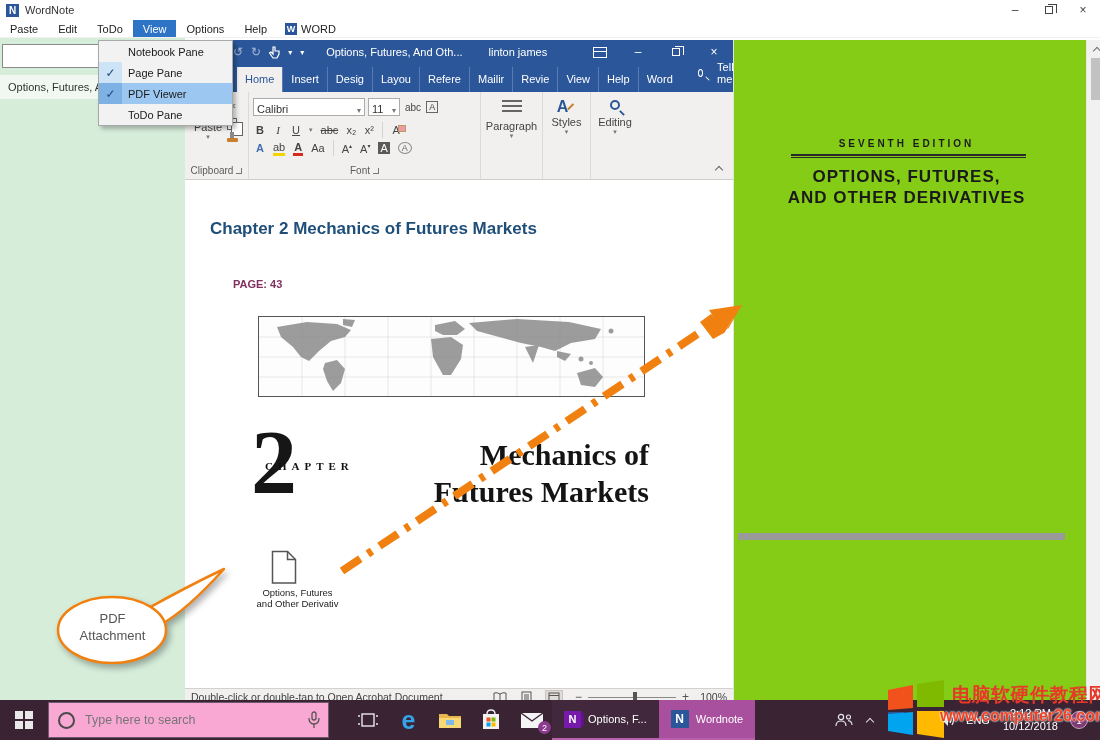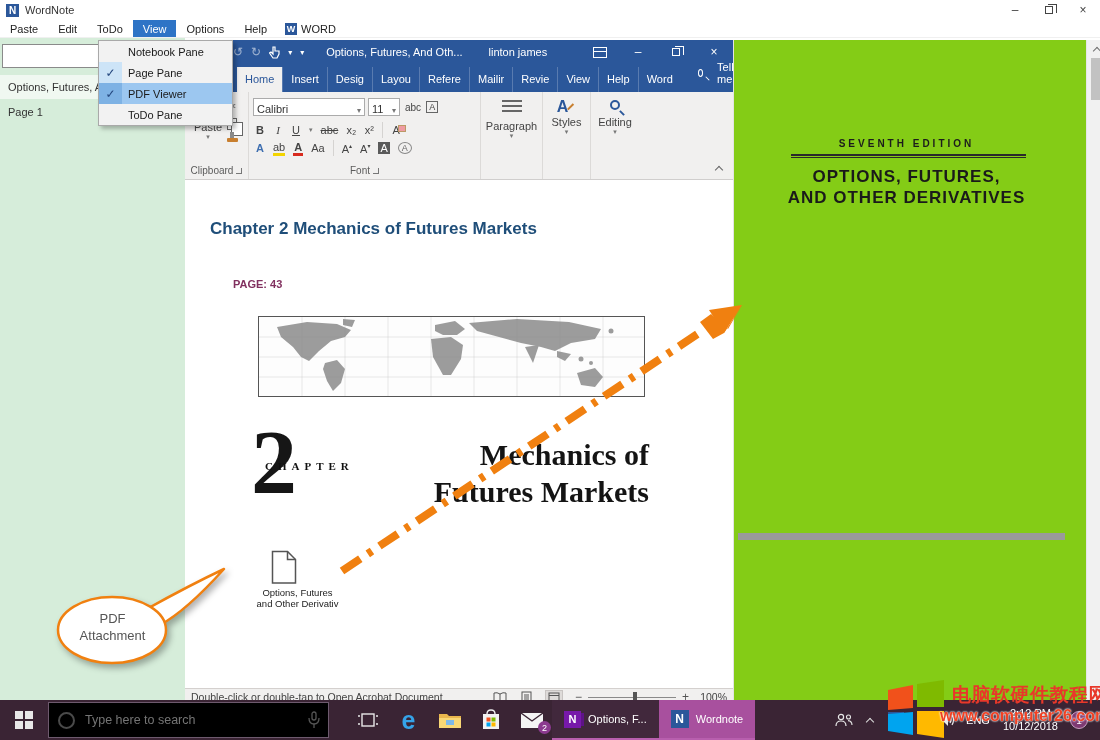--- a/index.html
+++ b/index.html
@@ -146,21 +146,21 @@
   
   .arrow-svg { position:absolute; left:330px; top:295px; z-index:40; pointer-events:none; }
   .callout-svg { position:absolute; left:40px; top:555px; z-index:40; filter:drop-shadow(3px 4px 3px rgba(0,0,0,.3)); pointer-events:none; }
   .callout-text { position:absolute; left:60px; top:610px; width:105px; text-align:center; font-size:13px; line-height:17px; color:#555; z-index:41; }
 
   
   .taskbar { position:absolute; left:0; top:700px; width:1100px; height:40px; background:#3a2434; display:flex; align-items:center; z-index:50; }
   .start-btn { width:48px; height:40px; display:flex; align-items:center; justify-content:center; }
   .winlogo { display:grid; grid-template-columns:8px 8px; grid-template-rows:8px 8px; gap:1.5px; }
   .winlogo span { background:#e8e8e8; }
-  .tb-search { width:281px; height:36px; background:#000000; border:1px solid #6e5a6e; display:flex; align-items:center; position:relative; }
+  .tb-search { width:281px; height:36px; background:#f9a8d4; border:1px solid #6e5a6e; display:flex; align-items:center; position:relative; }
   .cortana { width:17px; height:17px; border:2.5px solid #4a4a4a; border-radius:50%; margin:0 10px 0 9px; }
   .tb-search input { border:none; background:transparent; font-size:12.5px; color:#5d5d5d; width:180px; outline:none; font-family:"Liberation Sans", sans-serif; }
   .mic-svg { position:absolute; right:8px; top:8px; }
   .tb-ico { width:41px; height:40px; display:flex; align-items:center; justify-content:center; }
   .taskview-svg, .edge-e { display:block; }
   .edge-e { font-size:25px; font-weight:bold; color:#35a3e8; line-height:25px; }
   .tb-appbtn { height:40px; display:flex; align-items:center; gap:7px; padding:0 12px; color:#fff; font-size:11px; border-bottom:2px solid #b85fae; }
   .tb-appbtn.onenote-btn { background:#41283c; }
   .tb-appbtn.wordnote-btn { background:#a8509e; }
   .onenote-ico { width:17px; height:17px; background:#7719aa; color:#fff; font-size:11px; font-weight:bold; display:flex; align-items:center; justify-content:center; position:relative; }
@@ -208,21 +208,20 @@
     <div class="menu-item">Help</div>
     <div class="menu-word">
       <span class="wlogo">W</span>
       <span>WORD</span>
     </div>
   </div>
 
   <div class="left-pane">
     <input class="lp-search" value="" style="">
     <div class="lp-notebook">Options, Futures, A</div>
-    <div class="lp-page">Page 1</div>
   </div>
 
   <div class="word-window">
     <div class="word-titlebar">
       <div class="qat">
         <span class="dim">↺</span>
         <span class="dim">↻</span>
         <svg width="11" height="13" viewBox="0 0 11 13">
             <path d="M4 1 v7 l-2-2 -1.5 1 3.5 5 h4 l2-4 v-3 h-4 v-4 z" fill="none" stroke="#fff" stroke-width="1.2"></path>
           </svg>

